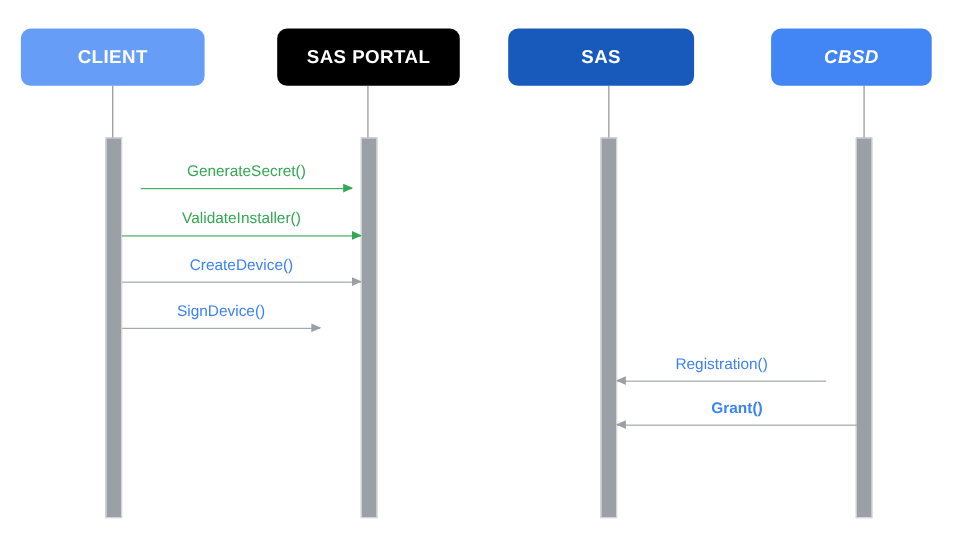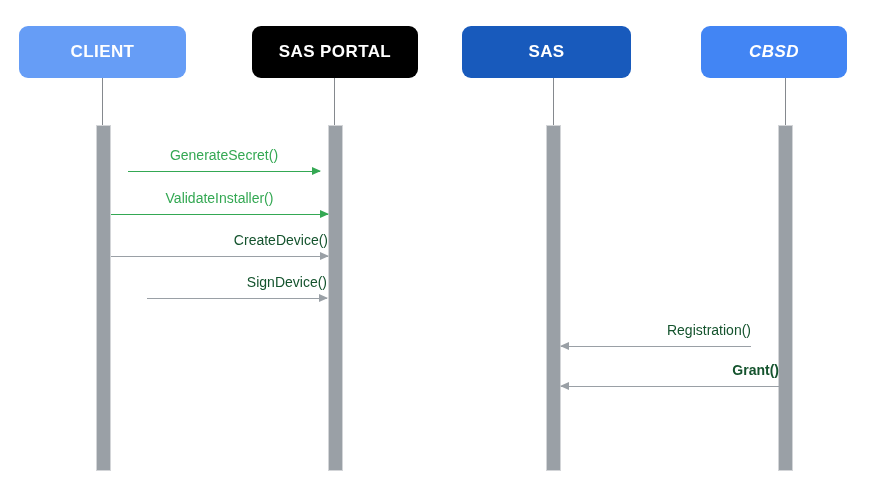--- a/index.html
+++ b/index.html
@@ -58,21 +58,21 @@
     border-top: 4px solid transparent;
     border-bottom: 4px solid transparent;
   }
   .arrowhead.point-right { right: -1px; top: -4px; border-left-width: 9px; border-left-style: solid; }
   .arrowhead.point-left  { left: -1px;  top: -4px; border-right-width: 9px; border-right-style: solid; }
 
   .message.green .msg-label { color: #34A853; }
   .message.green .msg-line  { background: #34A853; }
   .message.green .arrowhead.point-right { border-left-color: #34A853; }
 
-  .message.gray .msg-label { color: #14532d; text-align: right; }
+  .message.gray .msg-label { color: #3b82f6; }
   .message.gray .msg-line  { background: #9AA0A6; }
   .message.gray .arrowhead.point-right { border-left-color: #9AA0A6; }
   .message.gray .arrowhead.point-left  { border-right-color: #9AA0A6; }
 </style>
 </head>
 <body>
 
 <div class="canvas">
 
   <div class="actor-box" style="left: 19px; width: 167px; background: rgb(102, 157, 246);">
@@ -112,21 +112,21 @@
     </div>
   </div>
 
   <div class="message gray" style="left:111px; top:230px; width:217px;">
     <div class="msg-label">CreateDevice()</div>
     <div class="msg-line">
       <i class="arrowhead point-right"></i>
     </div>
   </div>
 
-  <div class="message gray" style="left:111px; top:272px; width:180px;margin-left:36px;">
+  <div class="message gray" style="left:111px; top:272px; width:180px;">
     <div class="msg-label">SignDevice()</div>
     <div class="msg-line">
       <i class="arrowhead point-right"></i>
     </div>
   </div>
 
   <div class="message gray" style="left:561px; top:320px; width:190px;">
     <div class="msg-label">Registration()</div>
     <div class="msg-line">
       <i class="arrowhead point-left"></i>

